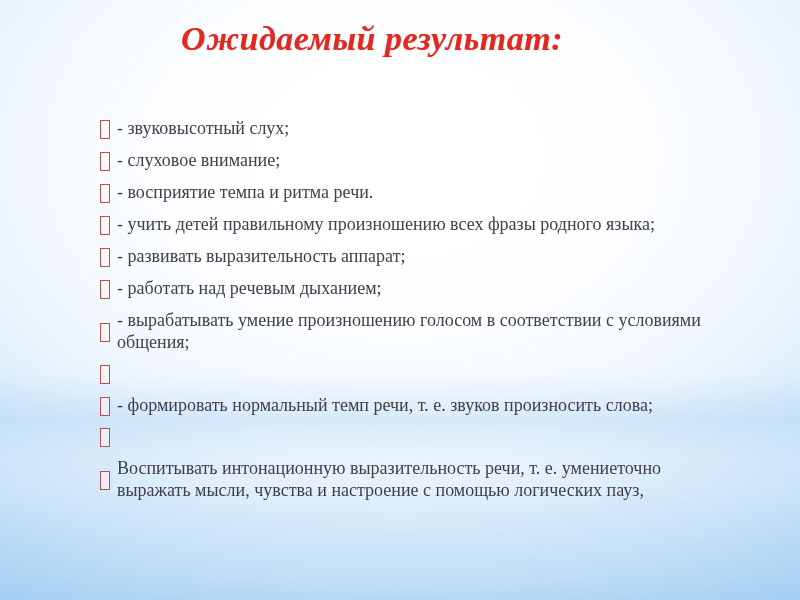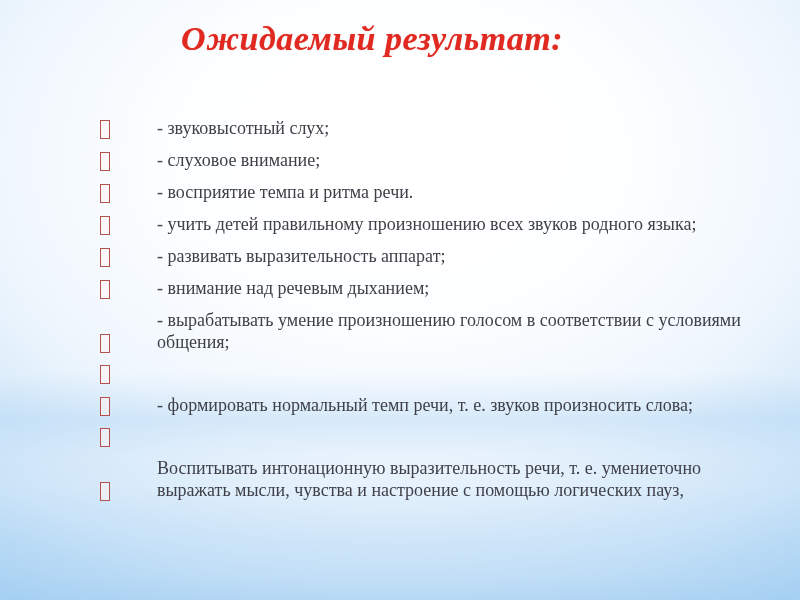--- a/index.html
+++ b/index.html
@@ -44,23 +44,22 @@
     text-shadow: 0 0 1px rgba(224,42,33,0.45);
   }
   .bullet-list {
     position: absolute;
     top: 117px;
     left: 100px;
     right: 40px;
   }
   .list-item {
     display: flex;
-    align-items: flex-end;
+    align-items: center;
     margin-bottom: 10px;
-    gap: 40px;
   }
   .bullet-box {
     flex: 0 0 auto;
     width: 8px;
     height: 17px;
     margin-top: 2px;
     margin-right: 7px;
     border: 1.6px solid var(--bullet-color, #b5524e);
     background: rgba(255, 244, 244, 0.55);
   }
@@ -87,31 +86,31 @@
     <span class="item-text">- слуховое внимание;</span>
   </div>
 
   <div class="list-item">
     <span class="bullet-box"></span>
     <span class="item-text">- восприятие темпа и ритма речи.</span>
   </div>
 
   <div class="list-item">
     <span class="bullet-box"></span>
-    <span class="item-text">- учить детей правильному произношению всех звуков родного языка;</span>
+    <span class="item-text">- учить детей правильному произношению всех фразы родного языка;</span>
   </div>
 
   <div class="list-item">
     <span class="bullet-box"></span>
     <span class="item-text">- развивать выразительность аппарат;</span>
   </div>
 
   <div class="list-item">
     <span class="bullet-box"></span>
-    <span class="item-text">- внимание над речевым дыханием;</span>
+    <span class="item-text">- работать над речевым дыханием;</span>
   </div>
 
   <div class="list-item">
     <span class="bullet-box"></span>
     <span class="item-text">- вырабатывать умение произношению голосом в соответствии с условиями
 общения;</span>
   </div>
 
   <div class="list-item">
     <span class="bullet-box"></span>

